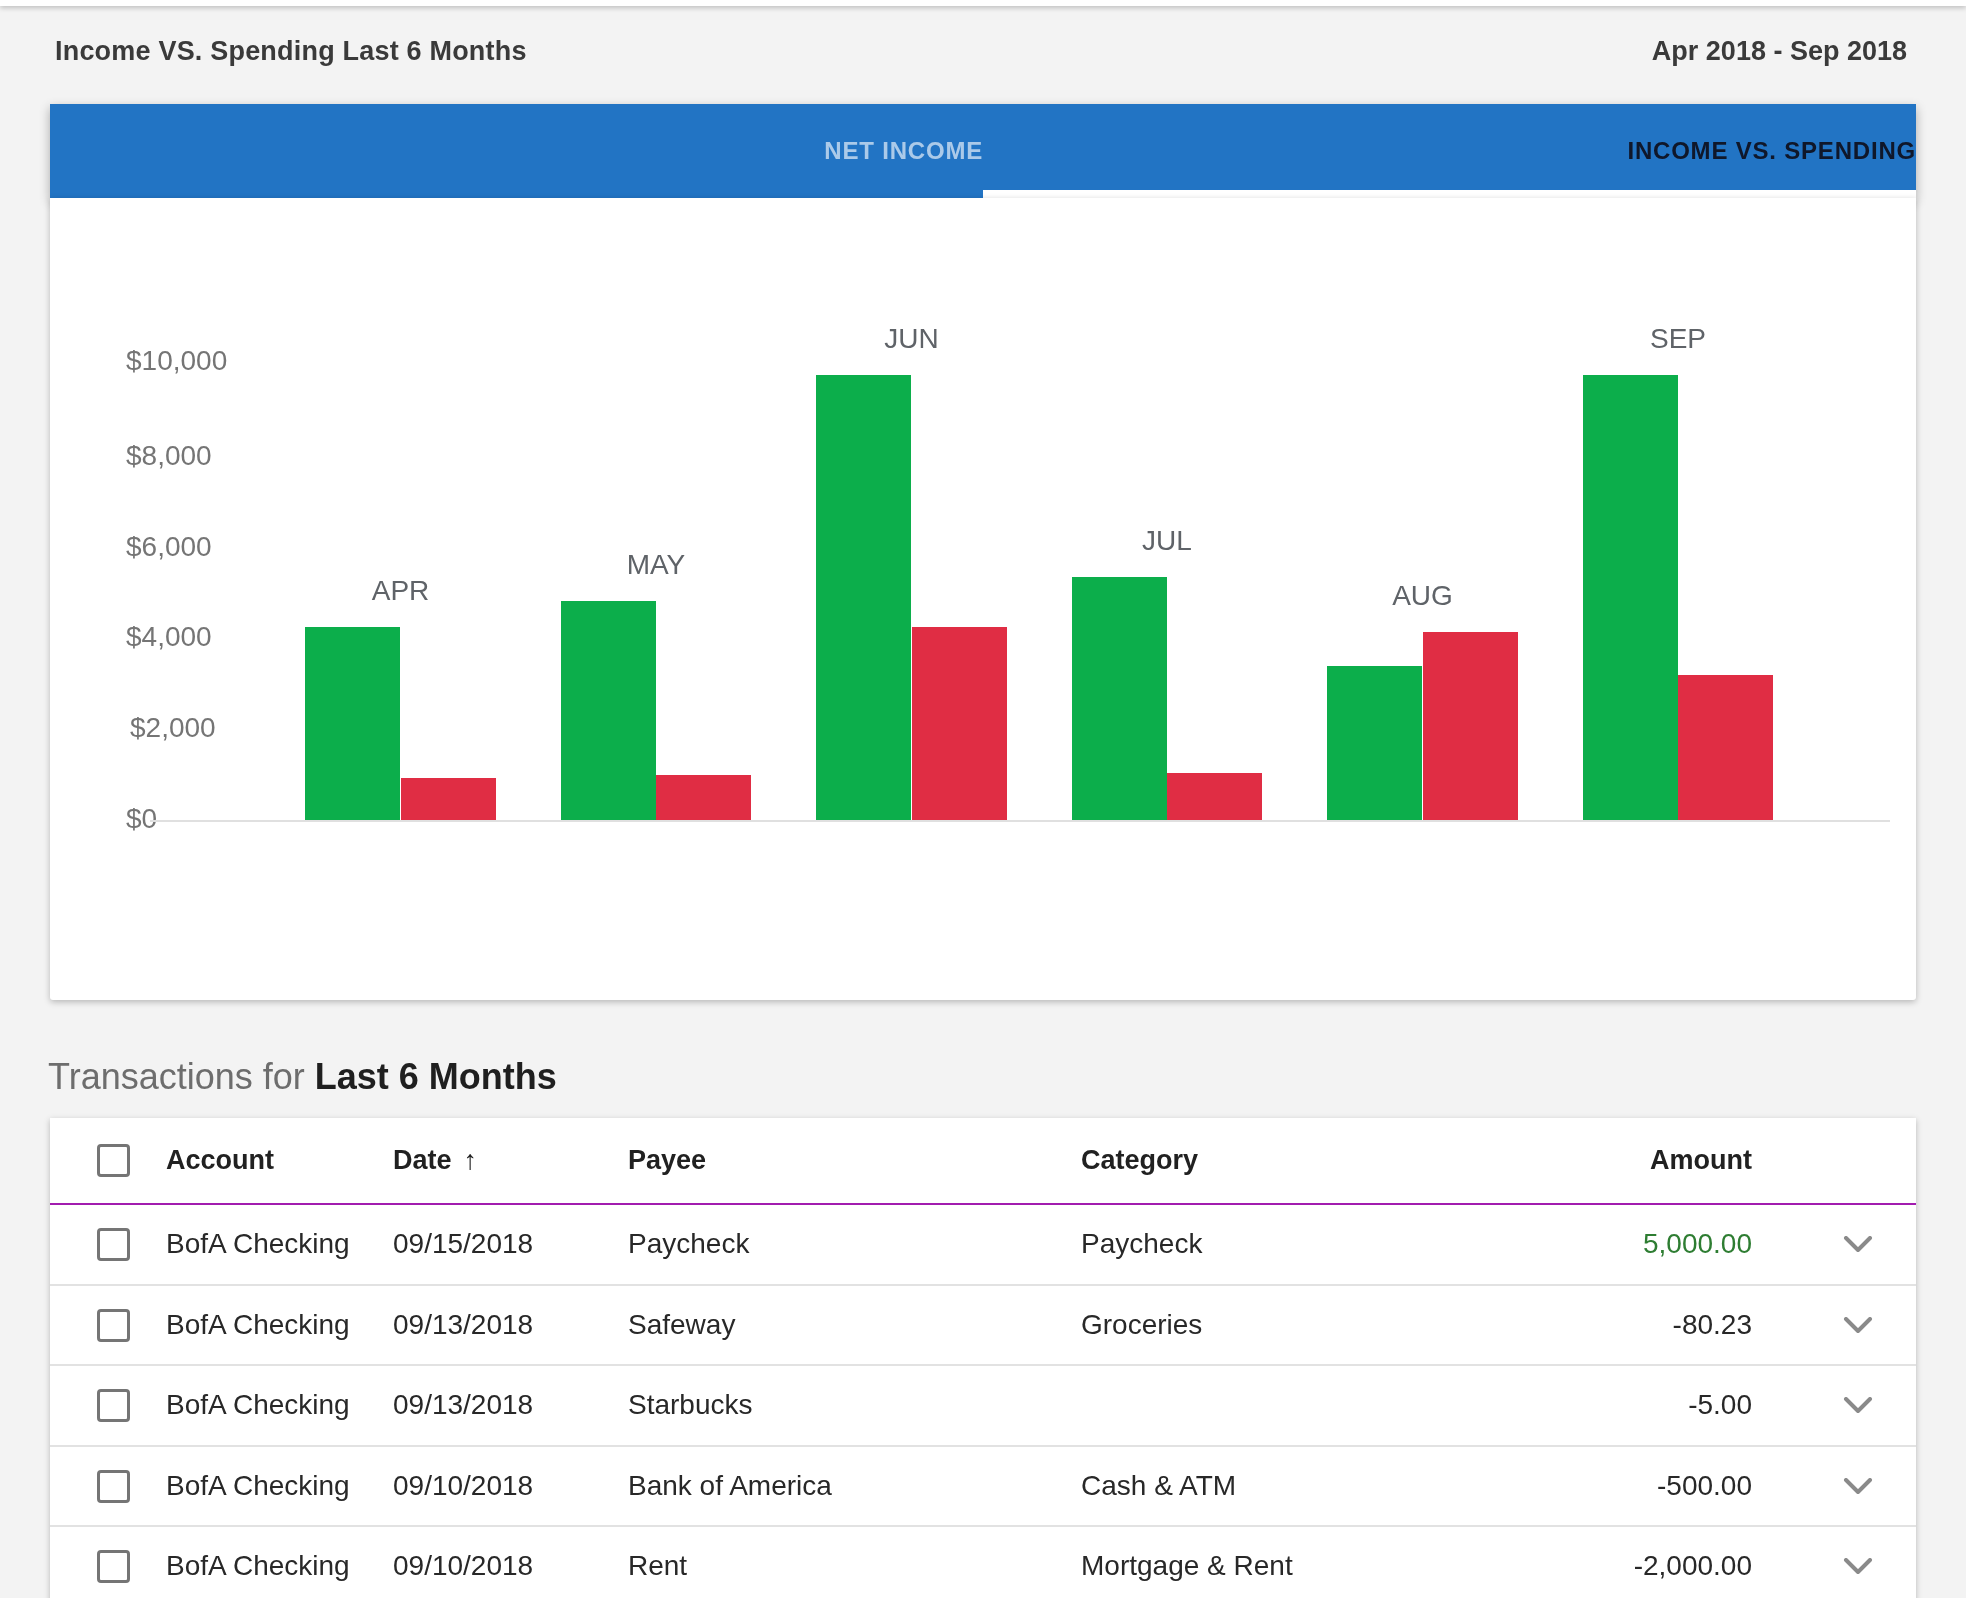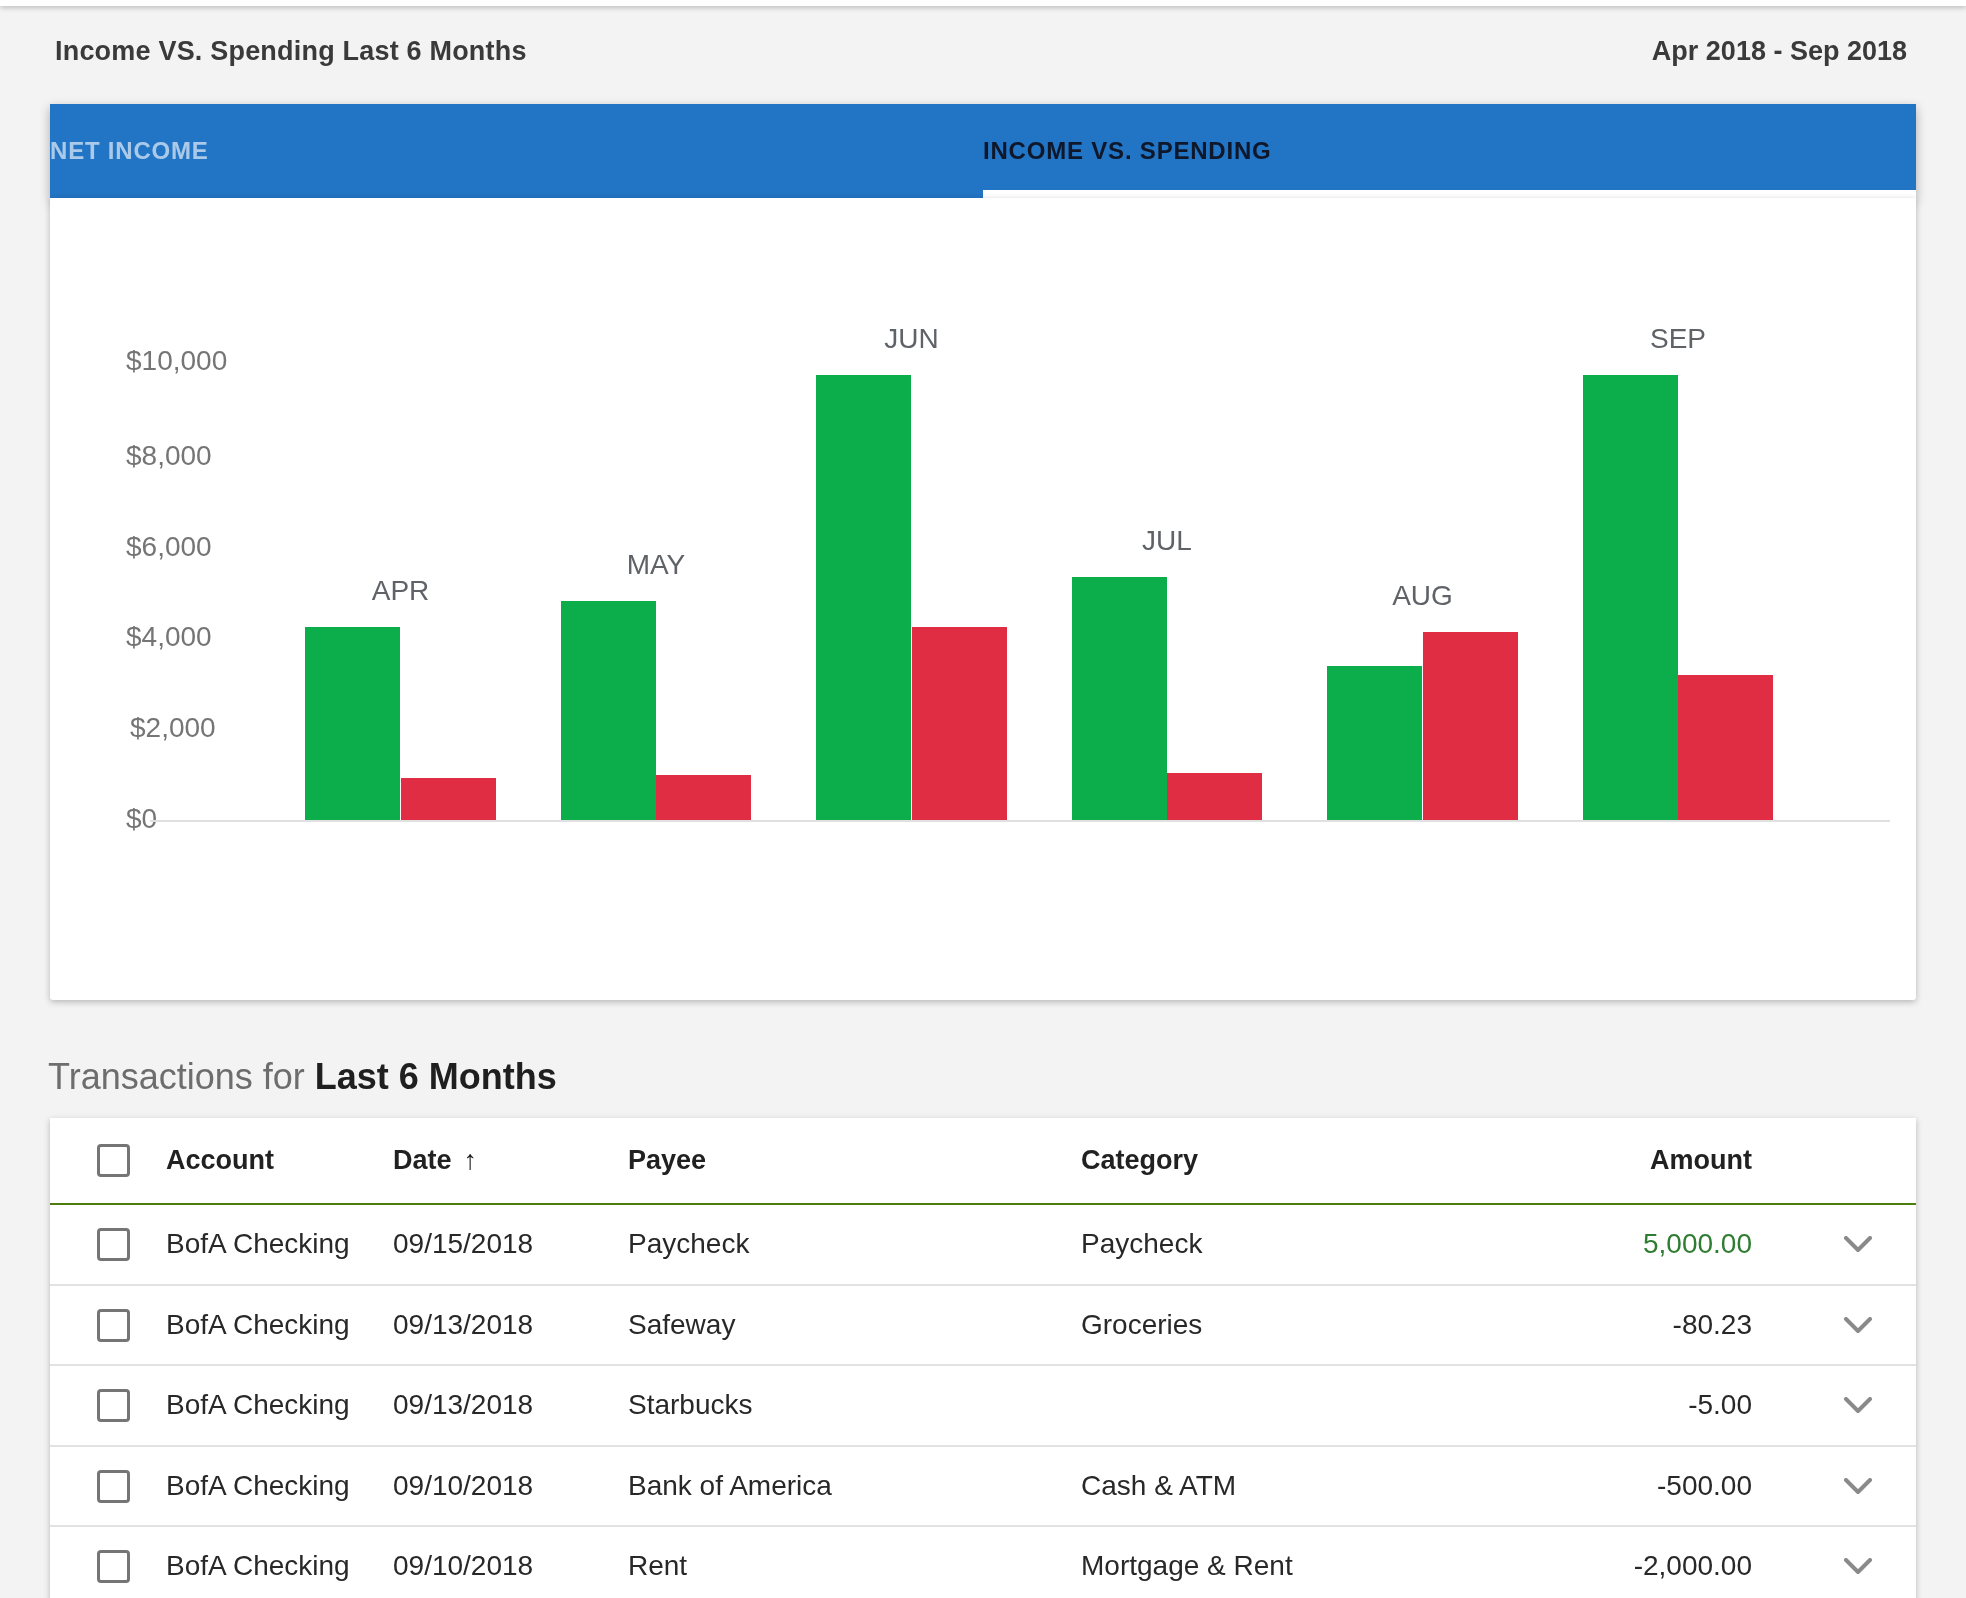--- a/index.html
+++ b/index.html
@@ -19,21 +19,21 @@
   }
   .date-range{
     position:absolute;right:59px;top:36px;font-size:27px;font-weight:600;color:#3a3a3a;
     text-align:left;
   }
   .tabbar{
     position:absolute;left:50px;top:104px;width:1866px;height:94px;
     display:flex;box-shadow:0 4px 10px rgba(0,0,0,0.30);
   }
   .tab{
-    flex:1 1 50%;display:flex;align-items:center;justify-content:flex-start;
+    flex:1 1 50%;display:flex;align-items:center;justify-content:flex-end;
     font-size:24px;font-weight:600;letter-spacing:0.8px;cursor:pointer;position:relative;
   }
   .tab.inactive{color:rgba(255,255,255,0.62);}
   .tab.active{color:#0f172a;}
   .tab-underline{
     position:absolute;left:0;bottom:0;width:100%;height:8px;background:#ffffff;
   }
   .chart-card{
     position:absolute;left:50px;top:198px;width:1866px;height:802px;background:#ffffff;
     box-shadow:0 2px 6px rgba(0,0,0,0.25);border-radius:0 0 3px 3px;
@@ -54,21 +54,21 @@
   .tx-heading{
     position:absolute;left:48px;top:1056px;font-size:36px;line-height:42px;
   }
   .tx-heading .prefix{color:#6d6d6d;font-weight:400;}
   .tx-heading .bold{color:#1f1f1f;font-weight:700;}
   .table-card{
     position:absolute;left:50px;top:1118px;width:1866px;height:520px;background:#ffffff;
     box-shadow:0 2px 6px rgba(0,0,0,0.25);
   }
   .thead{
-    position:absolute;left:0;top:0;width:100%;height:85px;border-bottom:2px solid #4d7c0f;
+    position:absolute;left:0;top:0;width:100%;height:85px;border-bottom:2px solid #a21caf;
   }
   .th{
     position:absolute;top:0;height:85px;line-height:85px;font-size:27px;font-weight:700;
     color:#212121;cursor:pointer;white-space:nowrap;
   }
   .sort-arrow{font-weight:400;font-size:27px;color:#212121;margin-left:12px;}
   .checkbox{
     position:absolute;left:47px;width:33px;height:33px;border:3px solid #757575;
     border-radius:4px;background:#ffffff;box-sizing:border-box;cursor:pointer;
   }

